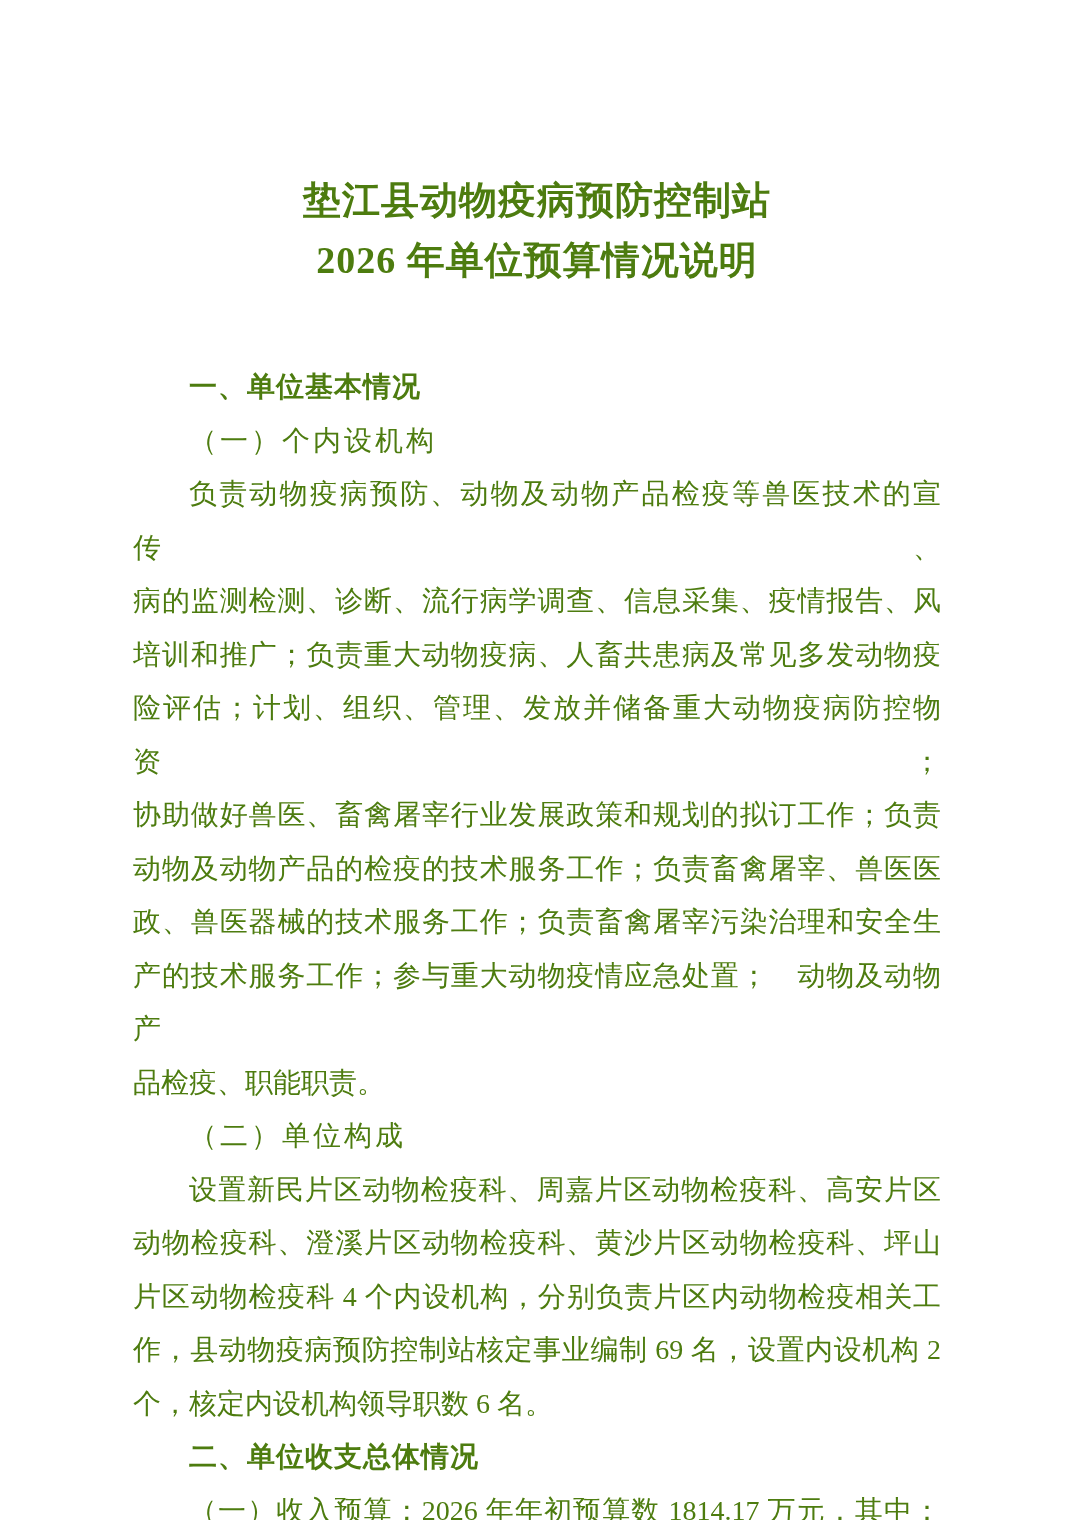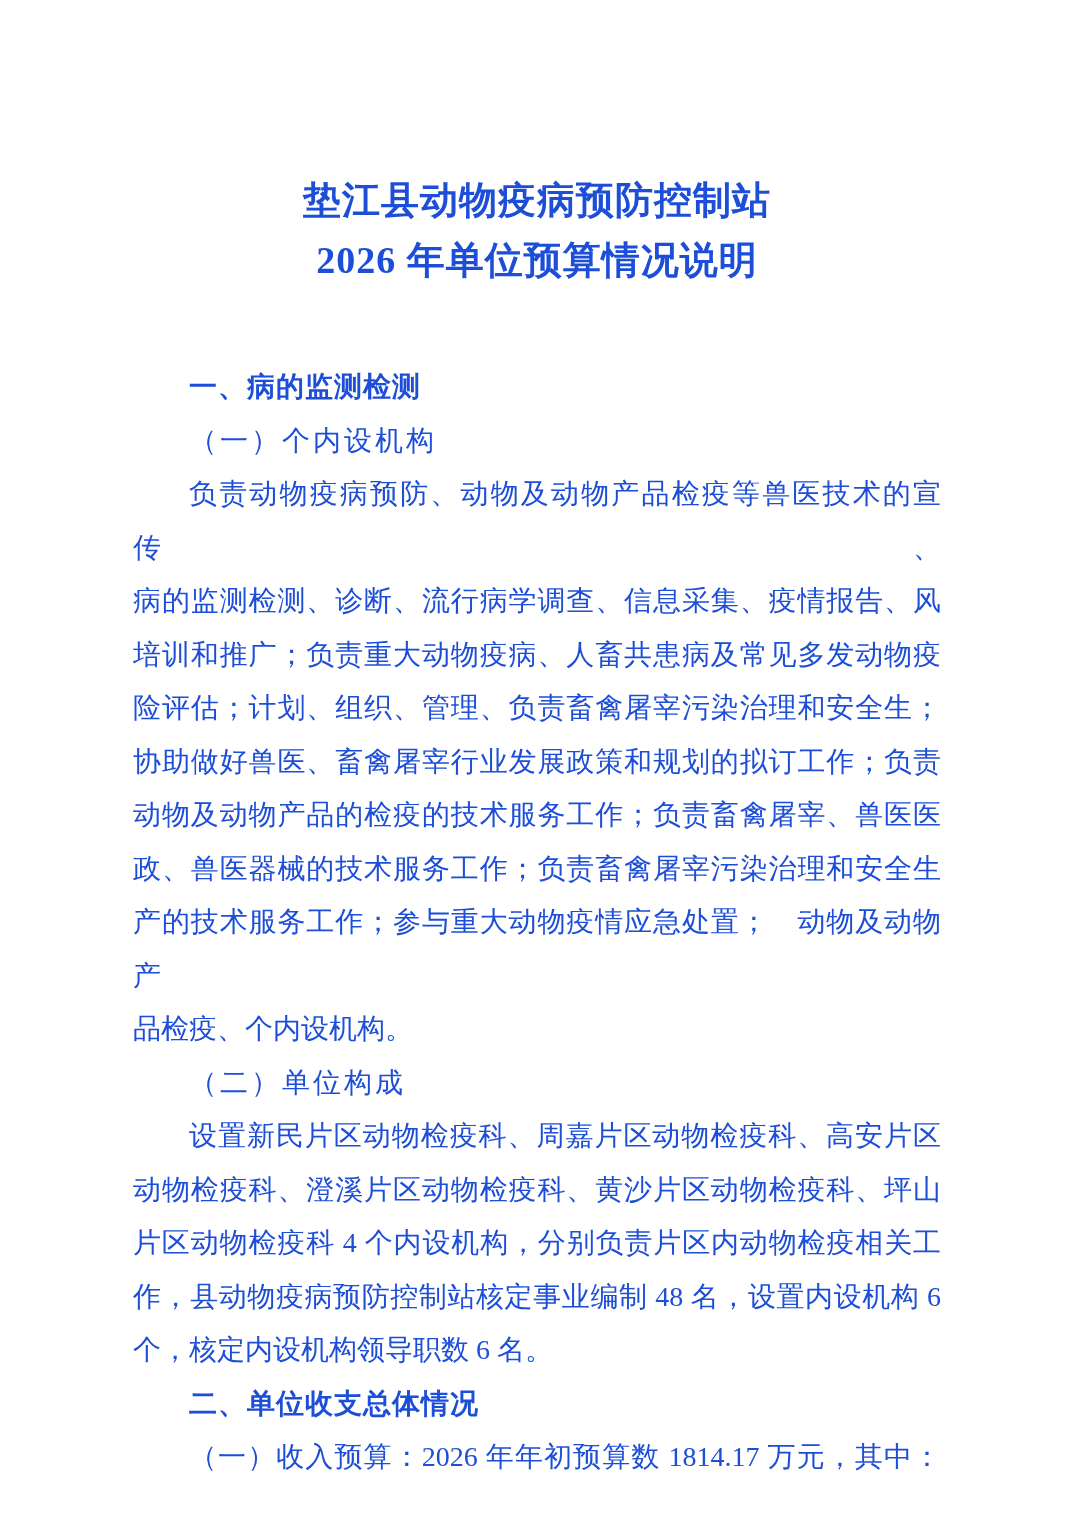--- a/index.html
+++ b/index.html
@@ -9,21 +9,21 @@
   }
   .page {
     position: relative;
     width: 1074px;
     height: 1520px;
     margin: 0 auto;
     background: #ffffff;
     box-sizing: border-box;
     padding: 170px 133px 0 133px;
     overflow: hidden;
-    color: #1d4ed8;
+    color: #4d7c0f;
     font-family: "Liberation Serif", "DejaVu Serif", serif;
   }
   .title-block {
     margin: 0 0 70px 0;
   }
   .title-line {
     text-align: center;
     font-weight: bold;
     font-size: 38px;
     line-height: 60px;
@@ -64,33 +64,33 @@
 </style>
 </head>
 <body>
 
 <div class="page">
   <div class="title-block">
     <div class="title-line">垫江县动物疫病预防控制站</div>
     <div class="title-line">2026 年单位预算情况说明</div>
   </div>
   <div class="doc-body">
-      <div class="heading">一、病的监测检测</div>
+      <div class="heading">一、单位基本情况</div>
       <div class="subheading">（一）个内设机构</div>
       <div class="line first fill">负责动物疫病预防、动物及动物产品检疫等兽医技术的宣传、</div>
       <div class="line fill">病的监测检测、诊断、流行病学调查、信息采集、疫情报告、风</div>
       <div class="line fill">培训和推广；负责重大动物疫病、人畜共患病及常见多发动物疫</div>
-      <div class="line fill">险评估；计划、组织、管理、负责畜禽屠宰污染治理和安全生；</div>
+      <div class="line fill">险评估；计划、组织、管理、发放并储备重大动物疫病防控物资；</div>
       <div class="line fill">协助做好兽医、畜禽屠宰行业发展政策和规划的拟订工作；负责</div>
       <div class="line fill">动物及动物产品的检疫的技术服务工作；负责畜禽屠宰、兽医医</div>
       <div class="line fill">政、兽医器械的技术服务工作；负责畜禽屠宰污染治理和安全生</div>
       <div class="line fill">产的技术服务工作；参与重大动物疫情应急处置；　动物及动物产</div>
-      <div class="line">品检疫、个内设机构。</div>
+      <div class="line">品检疫、职能职责。</div>
       <div class="subheading">（二）单位构成</div>
       <div class="line first fill">设置新民片区动物检疫科、周嘉片区动物检疫科、高安片区</div>
       <div class="line fill">动物检疫科、澄溪片区动物检疫科、黄沙片区动物检疫科、坪山</div>
       <div class="line fill">片区动物检疫科 4 个内设机构，分别负责片区内动物检疫相关工</div>
-      <div class="line fill">作，县动物疫病预防控制站核定事业编制 48 名，设置内设机构 6</div>
+      <div class="line fill">作，县动物疫病预防控制站核定事业编制 69 名，设置内设机构 2</div>
       <div class="line">个，核定内设机构领导职数 6 名。</div>
       <div class="heading">二、单位收支总体情况</div>
       <div class="line first fill">（一）收入预算：2026 年年初预算数 1814.17 万元，其中：</div>
     </div>
 </div>
 
 </body></html>

